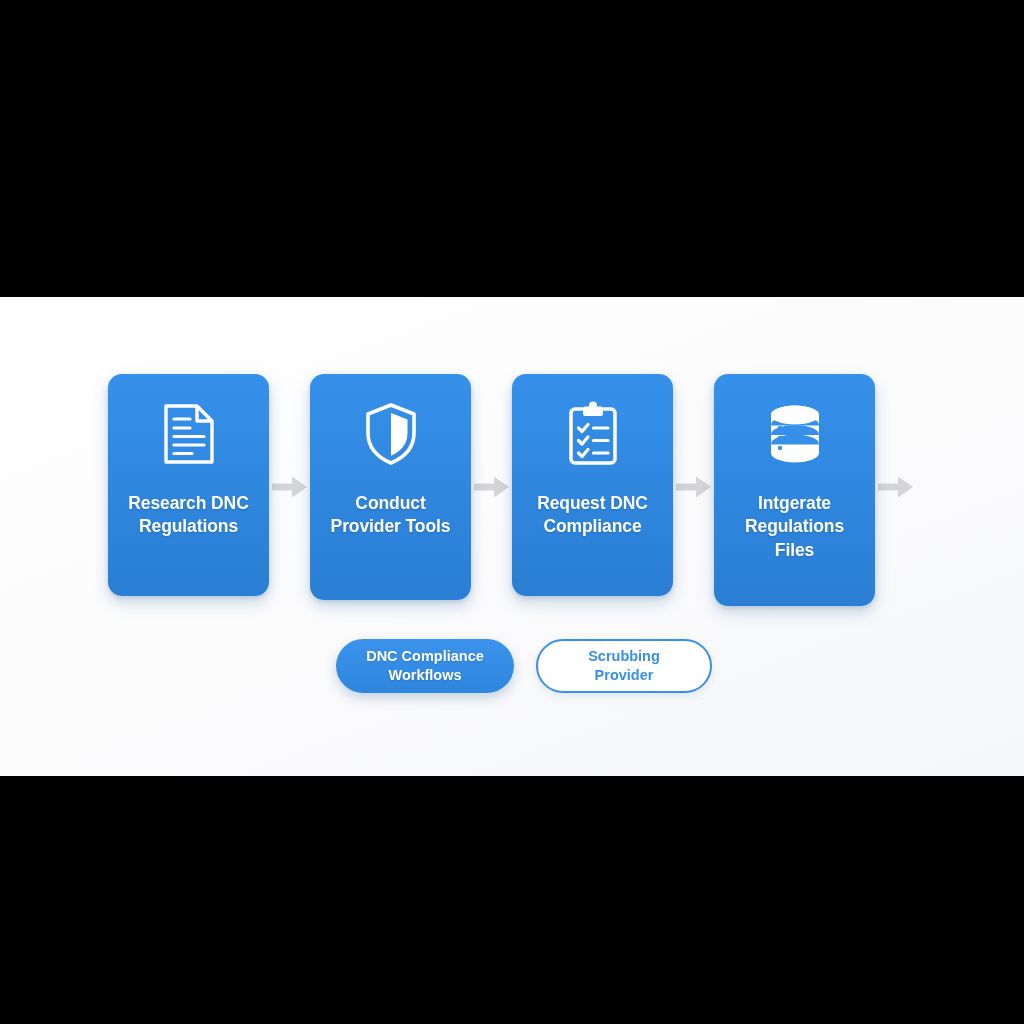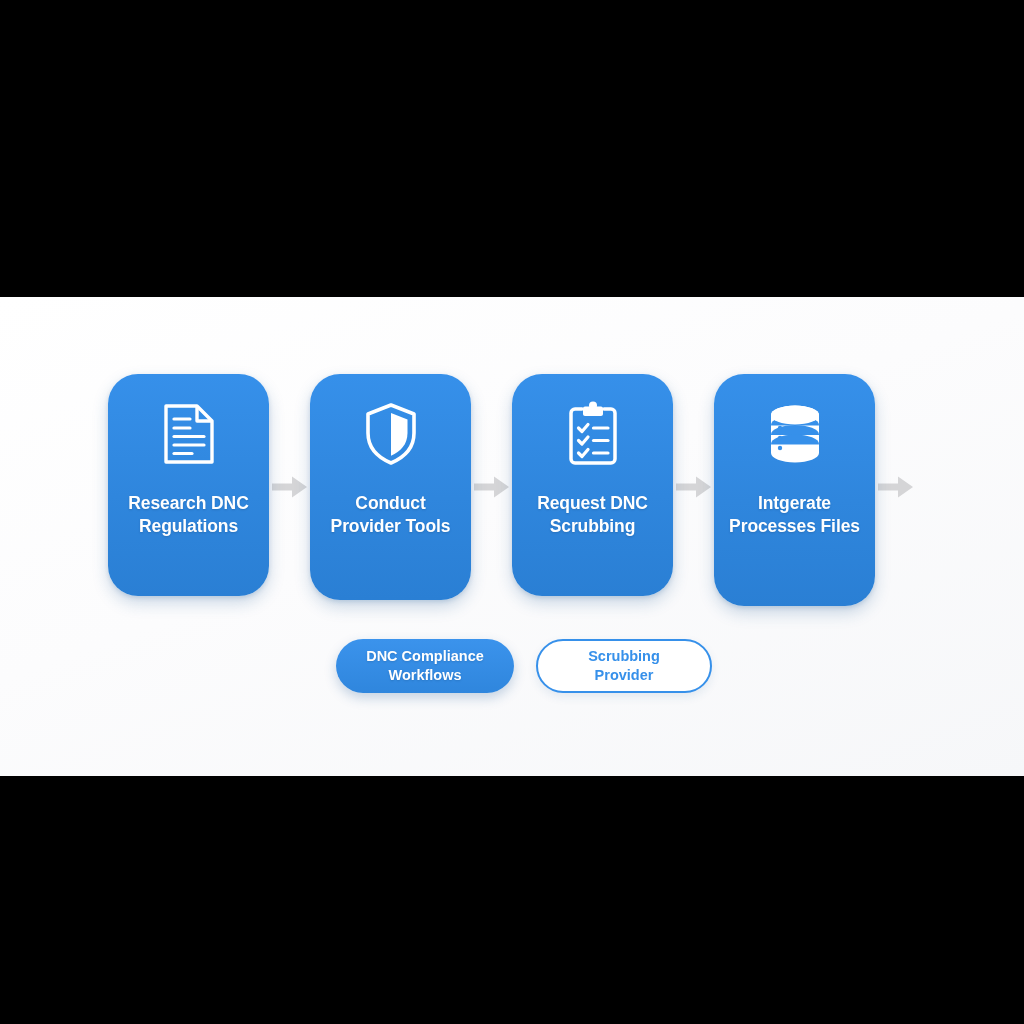--- a/index.html
+++ b/index.html
@@ -40,21 +40,21 @@
     height: 232px;
     display: flex;
     align-items: flex-start;
     justify-content: center;
   }
 
   .node {
     position: relative;
     width: 161px;
     flex: 0 0 161px;
-    border-radius: 30px;
+    border-radius: 14px;
     background: linear-gradient(180deg, #3690ea 0%, #2f86dd 55%, #2a7fd4 100%);
     box-shadow: 0 7px 16px rgba(34, 90, 150, 0.22),
                 0 2px 4px rgba(34, 90, 150, 0.16);
     display: flex;
     flex-direction: column;
     align-items: center;
     padding: 24px 10px 20px 10px;
     box-sizing: border-box;
   }
   .node.h-short { height: 222px; }
@@ -190,21 +190,21 @@
             <path d="M20 5.5 H36 C37.1 5.5 38 6.4 38 7.5 V13 C38 14.1 37.1 15 36 15 H20 C18.9 15 18 14.1 18 13 V7.5 C18 6.4 18.9 5.5 20 5.5 Z" fill="#ffffff"></path>
             <circle cx="28" cy="4.5" r="4" fill="#ffffff"></circle>
             <path d="M13.5 27 L17 30.5 L23 23.5" stroke="#ffffff" stroke-width="3.2" stroke-linecap="round" stroke-linejoin="round" fill="none"></path>
             <line x1="28.5" y1="27" x2="43" y2="27" stroke="#ffffff" stroke-width="3.2" stroke-linecap="round"></line>
             <path d="M13.5 39.5 L17 43 L23 36" stroke="#ffffff" stroke-width="3.2" stroke-linecap="round" stroke-linejoin="round" fill="none"></path>
             <line x1="28.5" y1="39.5" x2="43" y2="39.5" stroke="#ffffff" stroke-width="3.2" stroke-linecap="round"></line>
             <path d="M13.5 52 L17 55.5 L23 48.5" stroke="#ffffff" stroke-width="3.2" stroke-linecap="round" stroke-linejoin="round" fill="none"></path>
             <line x1="28.5" y1="52" x2="43" y2="52" stroke="#ffffff" stroke-width="3.2" stroke-linecap="round"></line>
           </svg>
         </span>
-        <span class="node-label">Request DNC Scrubbing</span>
+        <span class="node-label">Request DNC Compliance</span>
       </div>
 
       <div class="arrow">
         <svg width="36" height="26" viewBox="0 0 36 26">
           <path d="M0 9.5 H20 V2.5 L35 13 L20 23.5 V16.5 H0 Z" fill="#d5d5d7"></path>
         </svg>
       </div>
 
       <div class="node h-tall">
         <span class="node-icon">
@@ -216,21 +216,21 @@
             <ellipse cx="29" cy="31.5" rx="24" ry="9.5" fill="#3690ea"></ellipse>
             <path d="M5 32 V41 C5 46.2 15.7 50.5 29 50.5 C42.3 50.5 53 46.2 53 41 V32" fill="#ffffff"></path>
             <ellipse cx="29" cy="41" rx="24" ry="9.5" fill="#3690ea"></ellipse>
             <path d="M5 41.5 V50 C5 55.2 15.7 59.5 29 59.5 C42.3 59.5 53 55.2 53 50 V41.5" fill="#ffffff"></path>
             <ellipse cx="29" cy="12" rx="24" ry="9.5" fill="#ffffff"></ellipse>
             <circle cx="14" cy="25" r="2.2" fill="#3690ea"></circle>
             <circle cx="14" cy="35" r="2.2" fill="#3690ea"></circle>
             <circle cx="14" cy="45" r="2.2" fill="#3690ea"></circle>
           </svg>
         </span>
-        <span class="node-label">Intgerate Processes Files</span>
+        <span class="node-label">Intgerate Regulations Files</span>
       </div>
 
       <div class="arrow">
         <svg width="36" height="26" viewBox="0 0 36 26">
           <path d="M0 9.5 H20 V2.5 L35 13 L20 23.5 V16.5 H0 Z" fill="#d5d5d7"></path>
         </svg>
       </div>
 
 
     </div>

